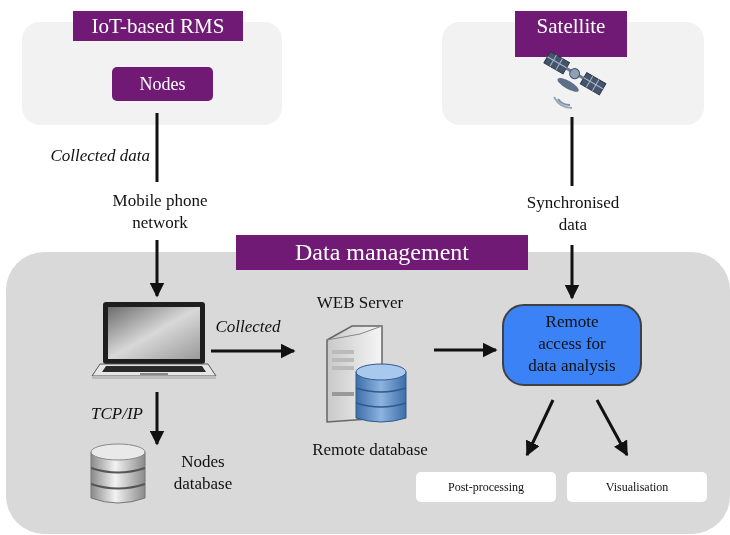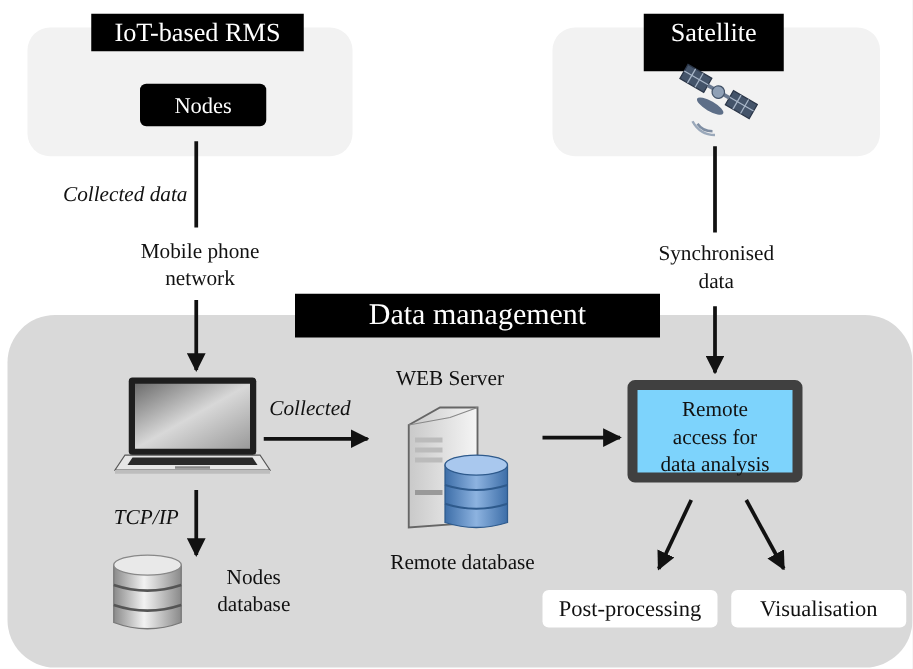--- a/index.html
+++ b/index.html
@@ -1,24 +1,24 @@
 <!DOCTYPE html>
 <html><head>
 <meta charset="utf-8">
 <style>
   html, body { margin:0; padding:0; background:#ffffff; }
   body { width:730px; height:535px; position:relative; overflow:hidden;
          font-family:"Liberation Serif", "DejaVu Serif", serif; color:#111; }
   .abs { position:absolute; }
   .panel-light { background:#f2f2f2; border-radius:18px; }
   .panel-dm { background:#d9d9d9; border-radius:38px; }
-  .navy-label { background:#000000; color:#ffffff; text-align:center; }
+  .navy-label { background:#701a75; color:#ffffff; text-align:center; }
   .txt { font-size:17px; line-height:22px; text-align:center; }
   .ital { font-style:italic; }
-  .white-box { background:#ffffff; border-radius:5px; text-align:center; font-size:18px;margin-left:18px; }
+  .white-box { background:#ffffff; border-radius:5px; text-align:center; font-size:12px; }
   svg.overlay { position:absolute; left:0; top:0; }
 </style>
 </head>
 <body>
 
 <div class="abs panel-light" style="left:22px;top:22px;width:260px;height:103px;"></div>
 <div class="abs panel-light" style="left:442px;top:22px;width:262px;height:103px;"></div>
 <div class="abs panel-dm" style="left:6px;top:252px;width:724px;height:282px;"></div>
 
 <div class="abs navy-label" style="left:73px;top:11px;width:170px;height:30px;line-height:30px;font-size:21px;">IoT-based RMS</div>
@@ -55,21 +55,21 @@
 </div>
 <div class="abs txt ital" style="left:212px;top:316px;width:72px;">Collected</div>
 <div class="abs txt ital" style="left:82px;top:403px;width:70px;">TCP/IP</div>
 <div class="abs txt" style="left:300px;top:292px;width:120px;">WEB Server</div>
 <div class="abs txt" style="left:290px;top:439px;width:160px;">Remote database</div>
 <div class="abs txt" style="left:158px;top:451px;width:90px;">
   <div>Nodes</div>
   <div>database</div>
 </div>
 
-<div class="abs" style="left:502px;top:304px;width:140px;height:82px;background:#7dd3fc;border:8px solid #404040;border-radius:6px;box-sizing:border-box;padding-top:5px;">
+<div class="abs" style="left:502px;top:304px;width:140px;height:82px;background:#3b82f6;border:2px solid #404040;border-radius:22px;box-sizing:border-box;padding-top:5px;">
   <div class="txt">Remote</div>
   <div class="txt">access for</div>
   <div class="txt">data analysis</div>
 </div>
 
 <div class="abs white-box" style="left:416px;top:472px;width:140px;height:30px;line-height:30px;">Post-processing</div>
 <div class="abs white-box" style="left:567px;top:472px;width:140px;height:30px;line-height:30px;">Visualisation</div>
 
 <svg class="abs" style="left:90px;top:300px;" width="128" height="82" viewBox="0 0 128 82">
   <defs>

